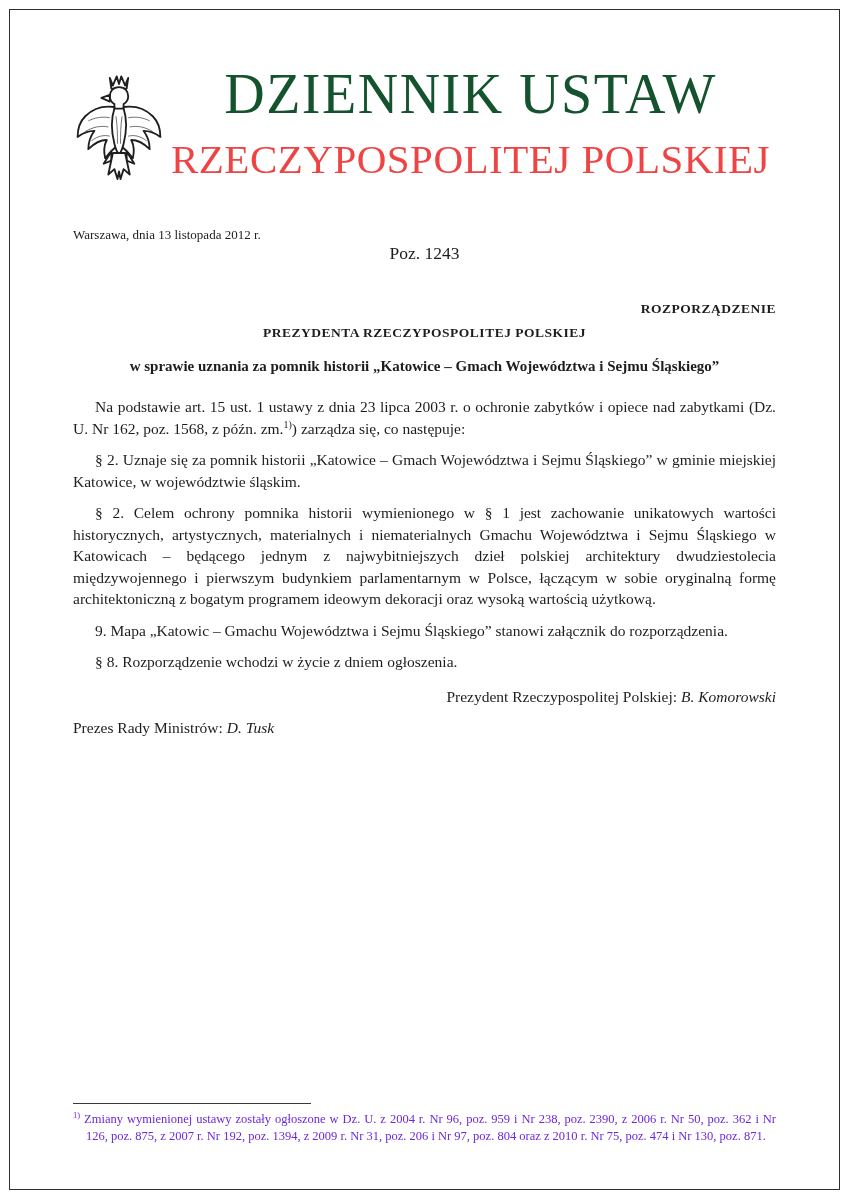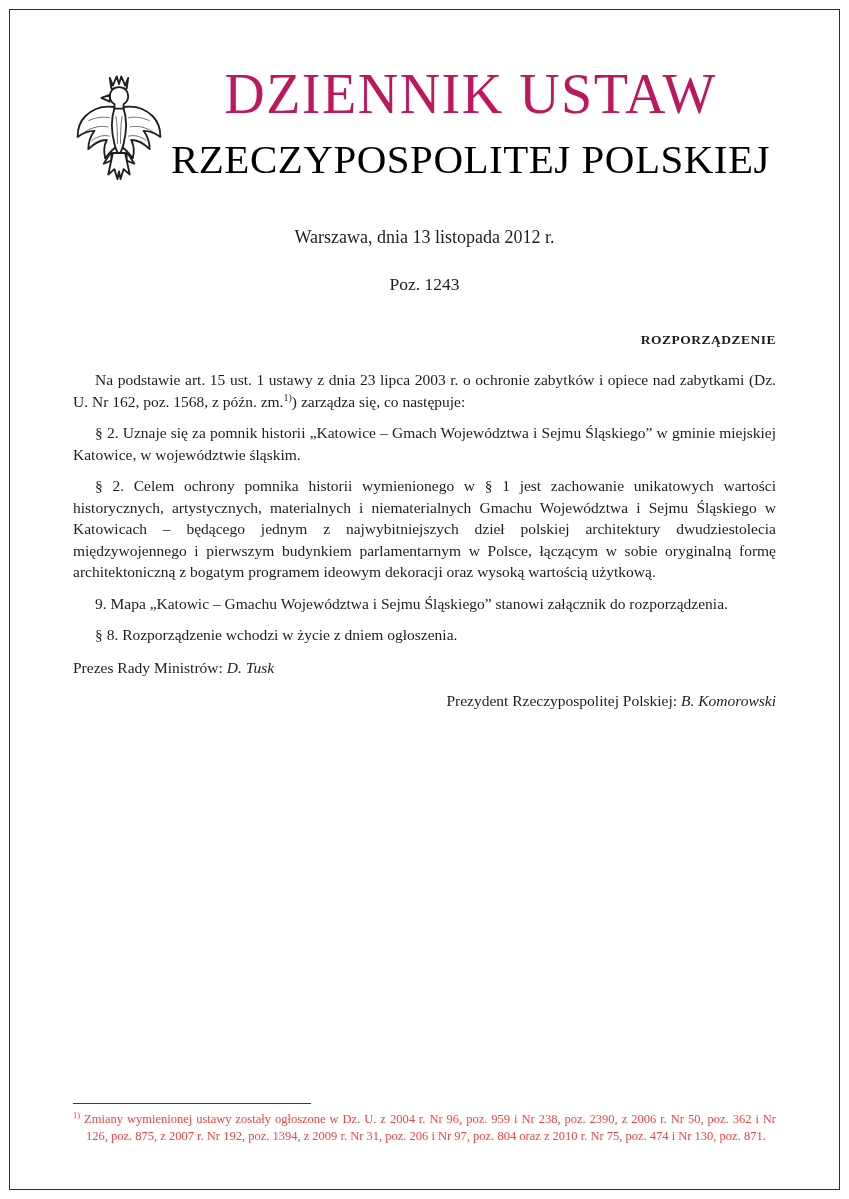--- a/index.html
+++ b/index.html
@@ -10,42 +10,42 @@
     -webkit-font-smoothing:antialiased;
   }
   .page{position:relative;width:849px;height:1199px;background:#ffffff;overflow:hidden;}
   .frame{position:absolute;left:9px;top:9px;right:9px;bottom:9px;border:1px solid #2e2e2e;}
   .content{position:absolute;left:0;top:0;right:0;bottom:0;padding:0 63px;}
 
   .masthead{display:flex;align-items:flex-start;margin-top:52px;}
   .eagle{width:92px;height:133px;flex:0 0 92px;}
   .eagle svg{width:100%;height:100%;}
   .titles{flex:1;text-align:center;padding-top:4px;}
-  .t1{font-size:56px;line-height:1;letter-spacing:1.5px;color:#be185d;}
-  .t2{font-size:41px;line-height:1;margin-top:17px;letter-spacing:0.5px;color:#000000;}
+  .t1{font-size:56px;line-height:1;letter-spacing:1.5px;color:#14532d;}
+  .t2{font-size:41px;line-height:1;margin-top:17px;letter-spacing:0.5px;color:#ef4444;}
 
-  .place-date{text-align:center;font-size:18px;margin-top:32px;}
-  .poz{text-align:center;font-size:17.5px;margin-top:26px;}
+  .place-date{text-align:left;font-size:13px;margin-top:32px;}
+  .poz{text-align:center;font-size:17.5px;}
   .act-type{text-align:right;font-weight:bold;font-size:13.5px;letter-spacing:0.5px;margin-top:37px;}
   .act-issuer{text-align:center;font-weight:bold;font-size:13.5px;letter-spacing:0.5px;margin-top:8px;}
   .act-date{text-align:center;font-size:14.5px;margin-top:19px;}
   .act-subject{text-align:center;font-weight:bold;font-size:15px;margin-top:17px;}
 
   .par{font-size:15.5px;line-height:21.5px;text-align:justify;text-indent:22px;margin:10px 0 0 0;}
   .par-first{margin-top:21px;}
   sup.ref{font-size:10px;line-height:0;vertical-align:super;}
 
   .sig{font-size:15.5px;}
   .sig-right{text-align:right;margin-top:15px;}
   .sig-left{text-align:left;margin-top:13px;}
   .sig em{font-style:italic;}
 
   .footnote-area{position:absolute;left:63px;right:63px;bottom:44px;}
   .footnote-rule{width:238px;border-top:1px solid #3a3a3a;margin-bottom:7px;}
-  .footnote{font-size:12.5px;line-height:17px;text-align:justify;padding-left:13px;text-indent:-13px;color:#ef4444;}
+  .footnote{font-size:12.5px;line-height:17px;text-align:justify;padding-left:13px;text-indent:-13px;color:#6d28d9;}
   .footnote sup{font-size:8.5px;line-height:0;vertical-align:super;}
 </style>
 </head>
 <body>
 
 <div class="page">
   <div class="frame">
     <div class="content">
 
       <header class="masthead">
@@ -77,30 +77,32 @@
         <div class="titles">
           <div class="t1">DZIENNIK USTAW</div>
           <div class="t2">RZECZYPOSPOLITEJ POLSKIEJ</div>
         </div>
       </header>
 
       <div class="place-date">Warszawa, dnia 13 listopada 2012 r.</div>
       <div class="poz">Poz. 1243</div>
 
       <div class="act-type">ROZPORZĄDZENIE</div>
+      <div class="act-issuer">PREZYDENTA RZECZYPOSPOLITEJ POLSKIEJ</div>
+      <div class="act-subject">w sprawie uznania za pomnik historii „Katowice – Gmach Województwa i Sejmu Śląskiego”</div>
 
       <p class="par par-first"><span>Na podstawie art. 15 ust. 1 ustawy z dnia 23 lipca 2003 r. o ochronie zabytków i opiece nad zabytkami (Dz. U. Nr 162, poz. 1568, z późn. zm.</span><sup class="ref">1)</sup><span>) zarządza się, co następuje:</span></p>
 
       <p class="par">§ 2. Uznaje się za pomnik historii „Katowice – Gmach Województwa i Sejmu Śląskiego” w gminie miejskiej Katowice, w województwie śląskim.</p>
       <p class="par">§ 2. Celem ochrony pomnika historii wymienionego w § 1 jest zachowanie unikatowych wartości historycznych, artystycznych, materialnych i niematerialnych Gmachu Województwa i Sejmu Śląskiego w Katowicach – będącego jednym z najwybitniejszych dzieł polskiej architektury dwudziestolecia międzywojennego i pierwszym budynkiem parlamentarnym w Polsce, łączącym w sobie oryginalną formę architektoniczną z bogatym programem ideowym dekoracji oraz wysoką wartością użytkową.</p>
       <p class="par">9. Mapa „Katowic – Gmachu Województwa i Sejmu Śląskiego” stanowi załącznik do rozporządzenia.</p>
       <p class="par">§ 8. Rozporządzenie wchodzi w życie z dniem ogłoszenia.</p>
 
+      <div class="sig sig-right"><span>Prezydent Rzeczypospolitej Polskiej: </span><em>B. Komorowski</em></div>
       <div class="sig sig-left"><span>Prezes Rady Ministrów: </span><em>D. Tusk</em></div>
-      <div class="sig sig-right"><span>Prezydent Rzeczypospolitej Polskiej: </span><em>B. Komorowski</em></div>
 
       <footer class="footnote-area">
         <div class="footnote-rule"></div>
         <div class="footnote"><sup>1)</sup> <span>Zmiany wymienionej ustawy zostały ogłoszone w Dz. U. z 2004 r. Nr 96, poz. 959 i Nr 238, poz. 2390, z 2006 r. Nr 50, poz. 362 i Nr 126, poz. 875, z 2007 r. Nr 192, poz. 1394, z 2009 r. Nr 31, poz. 206 i Nr 97, poz. 804 oraz z 2010 r. Nr 75, poz. 474 i Nr 130, poz. 871.</span></div>
       </footer>
 
     </div>
   </div>
 </div>
 

